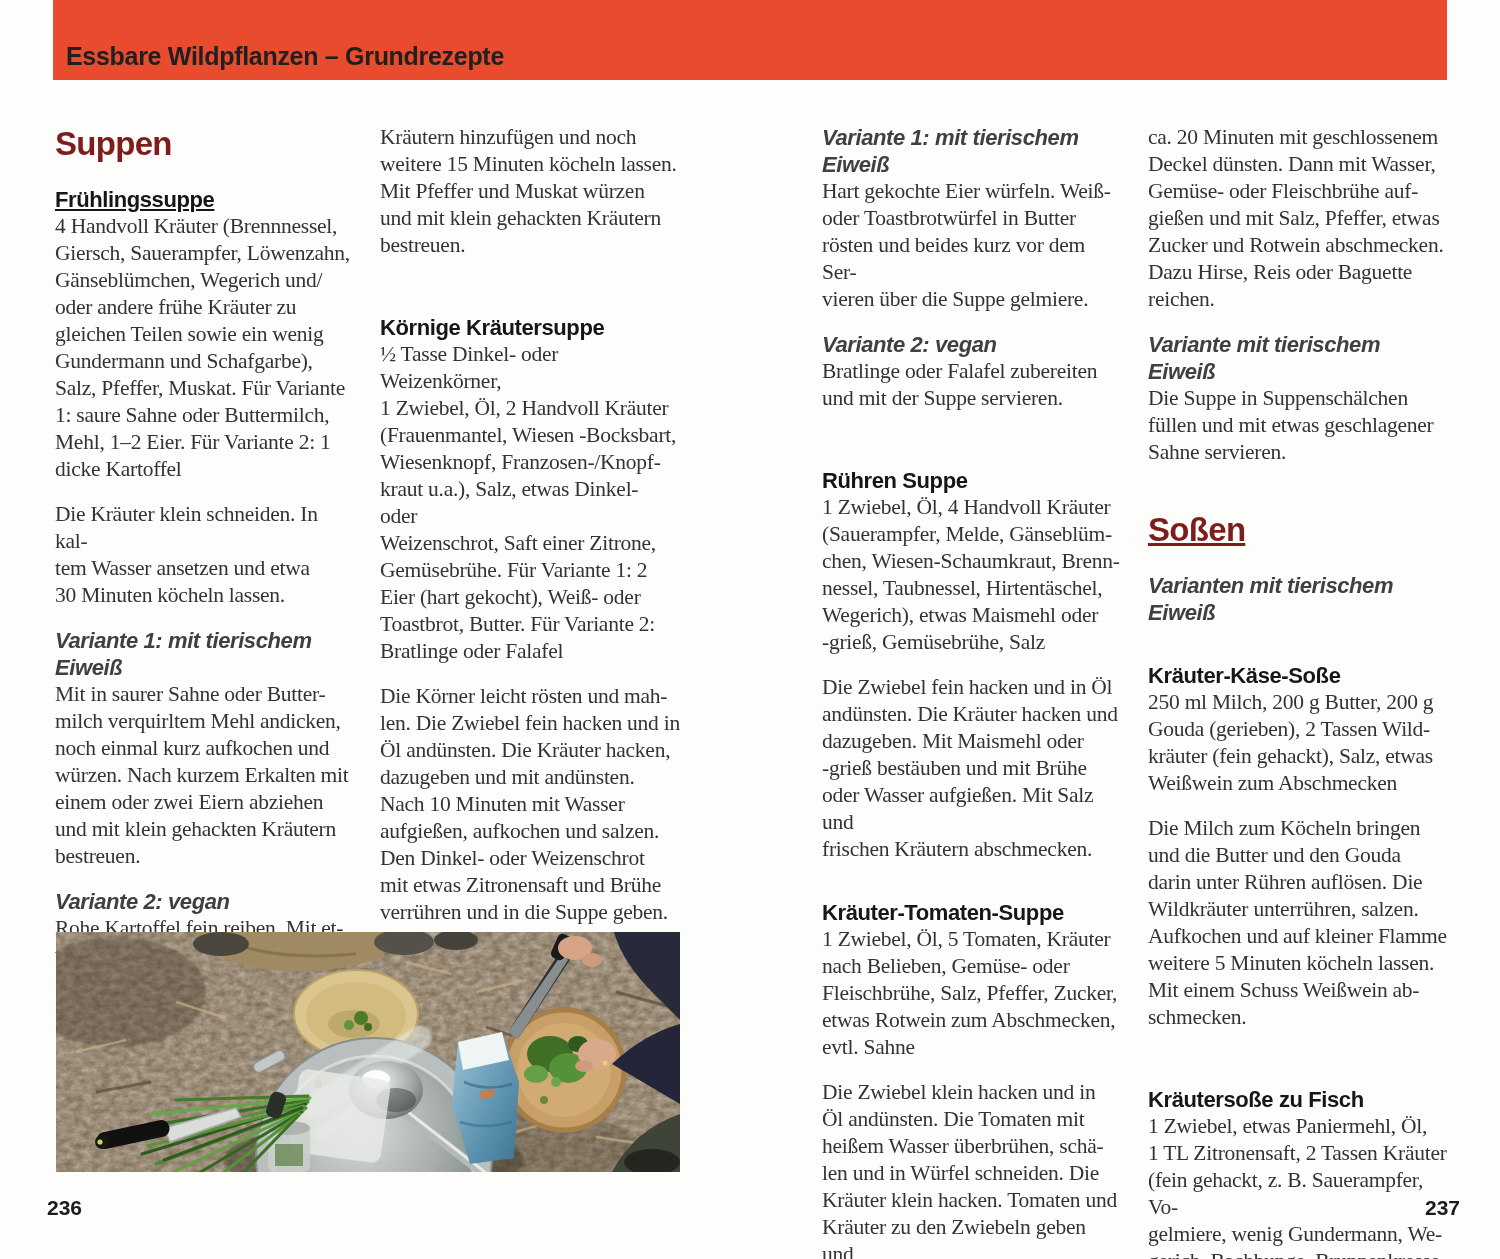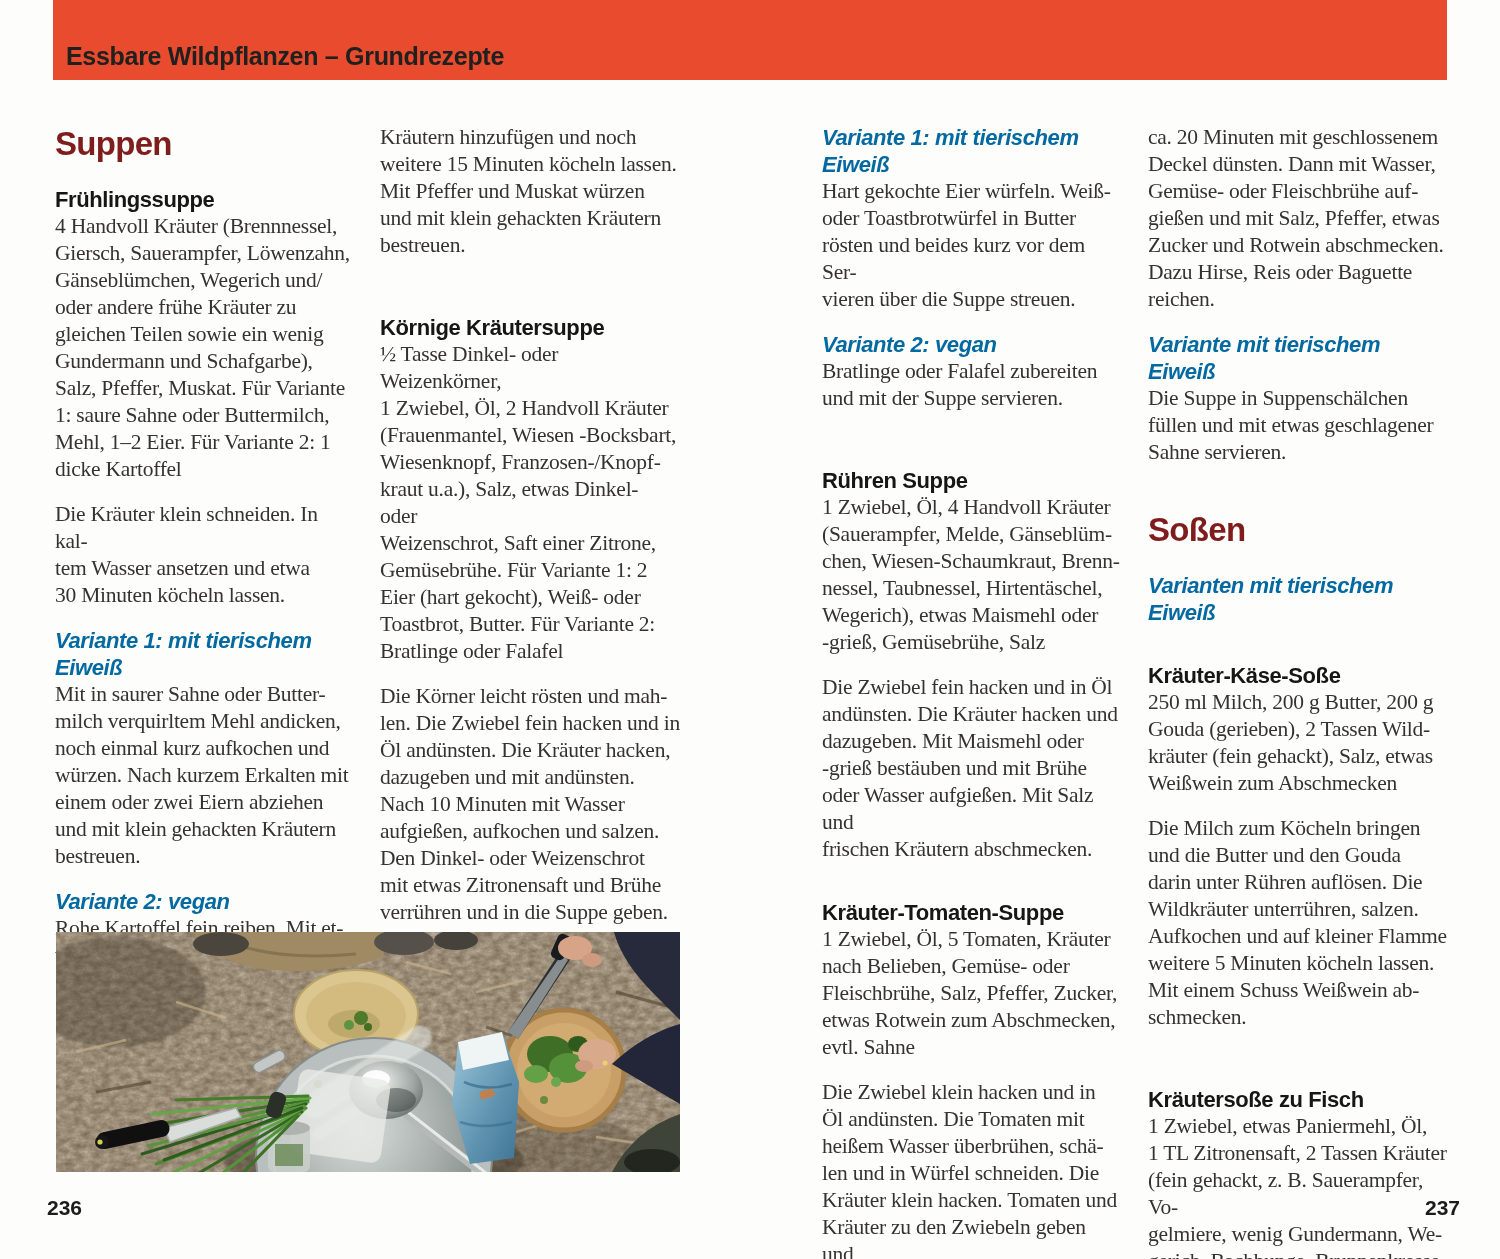--- a/index.html
+++ b/index.html
@@ -9,26 +9,26 @@
           display:flex;align-items:flex-end;box-sizing:border-box;padding:8px 0 9px 13px;}
   .topbar .title{font-family:"Liberation Sans",sans-serif;font-weight:bold;font-size:25px;
           letter-spacing:-0.3px;color:#20201e;}
   .col{position:absolute;top:124px;width:300px;color:#35332f;font-size:21.5px;line-height:27px;
        letter-spacing:-0.25px;}
   .c1{left:55px}.c2{left:380px}.c3{left:822px}.c4{left:1148px}
   p.body{margin:0;white-space:pre-line;}
   p.body + p.body{margin-top:18px;}
   h1.sec{font:bold 33px/40px "Liberation Sans",sans-serif;color:#7f1d1d;margin:0 0 22px;
          letter-spacing:-0.7px;}
-  h1.sec.mid{margin-top:44px;margin-bottom:22px;}
+  h1.sec.mid{margin-top:44px;margin-bottom:22px;text-decoration:underline;}
   h3.rh{font:bold 22px/27px "Liberation Sans",sans-serif;color:#161614;margin:36px 0 0;
         letter-spacing:-0.4px;}
   h3.rh.big{margin-top:55px;}
-  h3.rh.first{margin-top:6px;}
-  h3.vh{font:italic bold 22px/27px "Liberation Sans",sans-serif;color:#0369a1;margin:18px 0 0;
+  h3.rh.first{margin-top:6px;text-decoration:underline;}
+  h3.vh{font:italic bold 22px/27px "Liberation Sans",sans-serif;color:#404040;margin:18px 0 0;
         letter-spacing:-0.4px;}
   h3.vh.first{margin-top:0;}
   figure.photo{position:absolute;left:56px;top:932px;width:624px;height:240px;margin:0;}
   figure.photo svg{display:block;width:100%;height:100%;}
   .pagenum{position:absolute;top:1195px;font:bold 21px/26px "Liberation Sans",sans-serif;color:#1c1c1a;}
   .pagenum.l{left:47px;}
   .pagenum.r{right:40px;}
 </style>
 </head>
 <body>
@@ -96,21 +96,21 @@
 verrühren und in die Suppe geben.
 So lange köcheln, bis das Getreide
 gar ist.</p>
   </section>
 
   <section class="col c3">
     <h3 class="vh first">Variante 1: mit tierischem Eiweiß</h3>
     <p class="body">Hart gekochte Eier würfeln. Weiß-
 oder Toastbrotwürfel in Butter
 rösten und beides kurz vor dem Ser-
-vieren über die Suppe streuen.</p>
+vieren über die Suppe gelmiere.</p>
     <h3 class="vh">Variante 2: vegan</h3>
     <p class="body">Bratlinge oder Falafel zubereiten
 und mit der Suppe servieren.</p>
     <h3 class="rh big">Rühren Suppe</h3>
     <p class="body">1 Zwiebel, Öl, 4 Handvoll Kräuter
 (Sauerampfer, Melde, Gänseblüm-
 chen, Wiesen-Schaumkraut, Brenn-
 nessel, Taubnessel, Hirtentäschel,
 Wegerich), etwas Maismehl oder
 -grieß, Gemüsebrühe, Salz</p>

